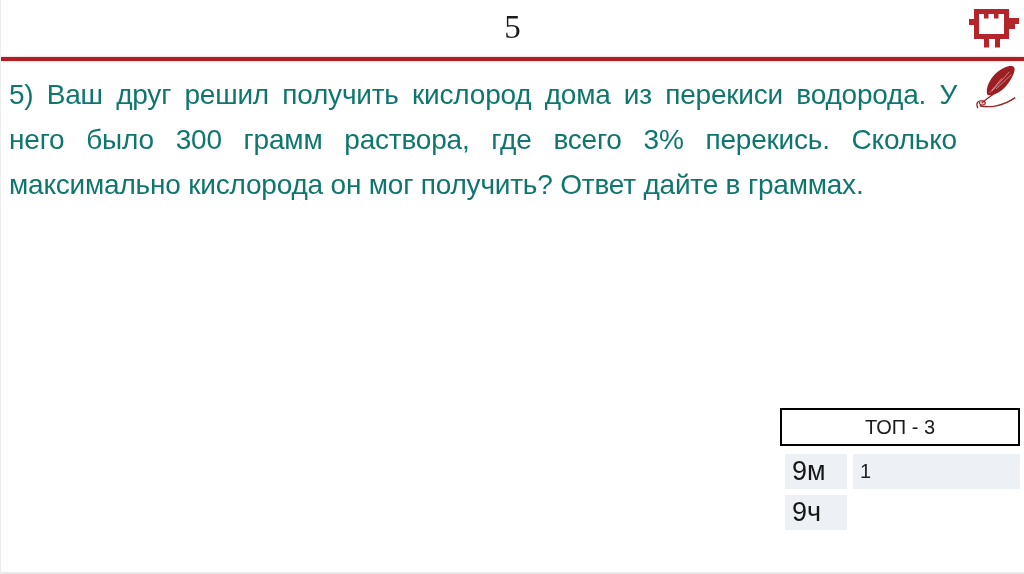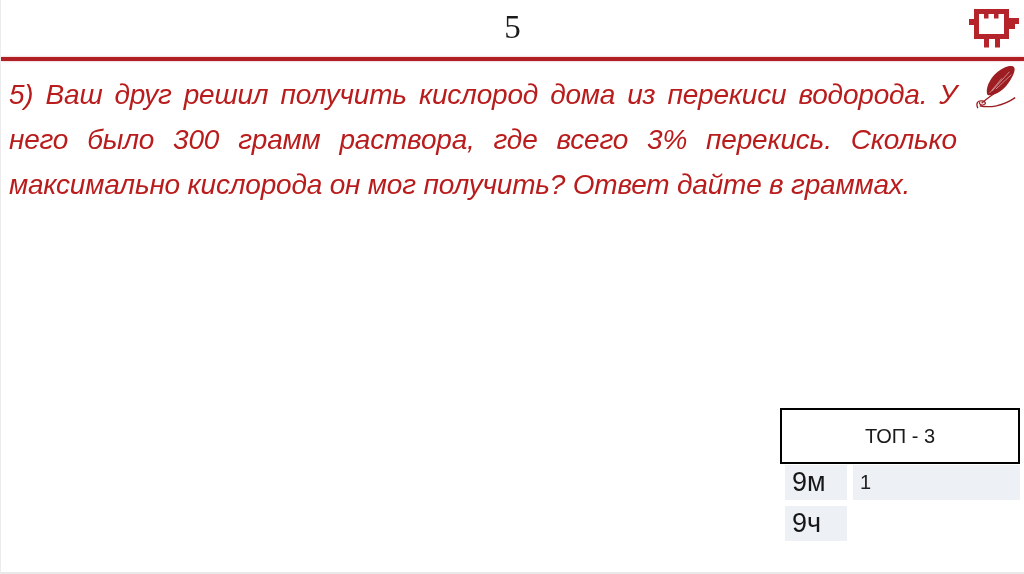--- a/index.html
+++ b/index.html
@@ -29,41 +29,40 @@
     position:absolute;bottom:0;left:0;
     width:100%;height:2px;background:#e9e9e9;
   }
   .bird-icon{position:absolute;top:4px;right:5px;}
   .quill-icon{position:absolute;top:62px;right:4px;}
   .question{
     position:absolute;top:72px;left:8px;
     width:948px;
     font-size:28px;line-height:45px;
     letter-spacing:-0.2px;
-    color:#b91c1c;
+    color:#0f766e;
     text-align:justify;
-    font-style:italic;
   }
   .top3{
     position:absolute;top:408px;left:779px;
     width:240px;
   }
   .top3-header{
     box-sizing:border-box;
-    width:240px;height:56px;
+    width:240px;height:38px;
     border:2px solid #000000;
     background:#ffffff;
     display:flex;align-items:center;justify-content:center;
     font-size:20px;color:#1a1a1a;
   }
   .top3-grid{
     display:grid;
     grid-template-columns:62px 1fr;
     gap:6px;
-    margin:1px 0 0 5px;
+    margin:8px 0 0 5px;
   }
   .cell{
     background:var(--cellbg,#edf1f6);
     height:35px;
     display:flex;align-items:center;
     padding-left:7px;
     box-sizing:border-box;
     color:#161616;
   }
   .cell.rank{font-size:27px;}

